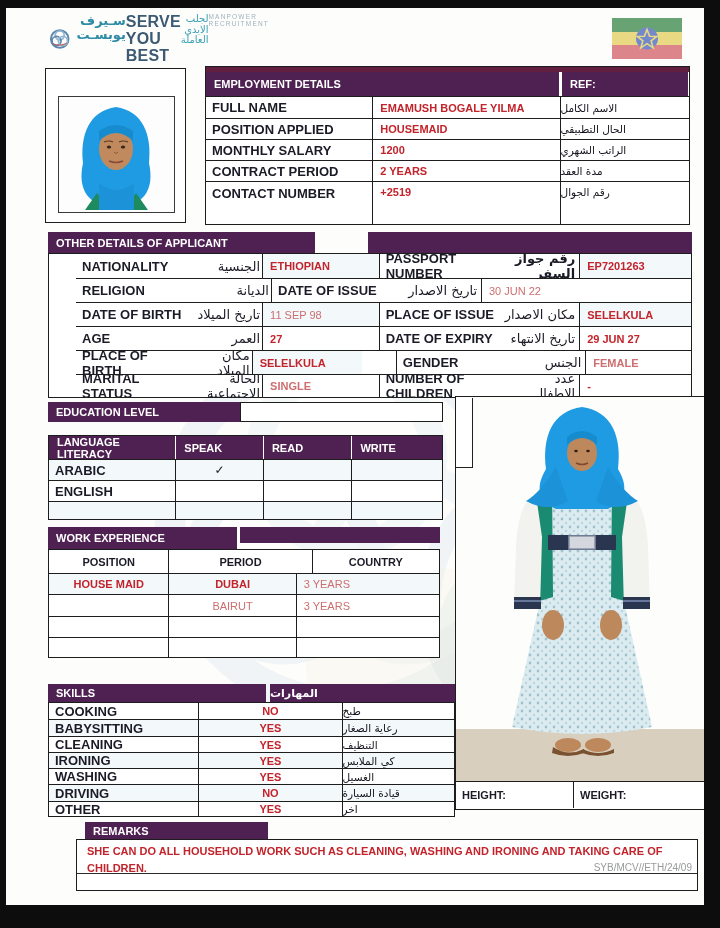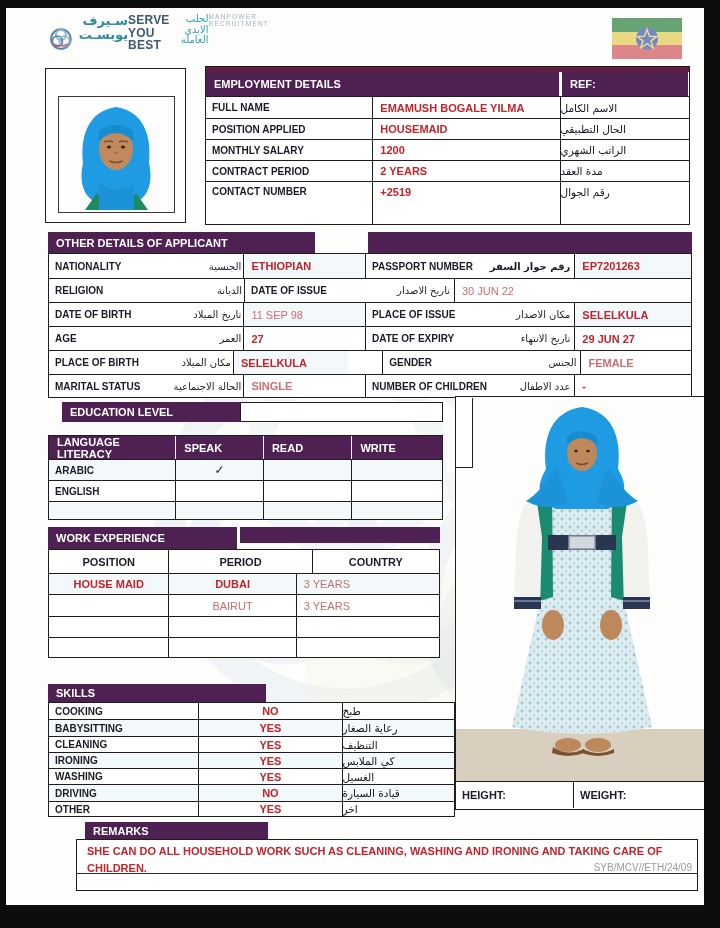--- a/index.html
+++ b/index.html
@@ -7,31 +7,31 @@
   body { background:#0d0d0d; font-family:"Liberation Sans", sans-serif; position:relative; overflow:hidden; }
   .page { position:absolute; left:6px; top:8px; width:698px; height:897px; background:#fdfdfc; overflow:hidden; }
   .abs { position:absolute; }
   .ar { font-family:"DejaVu Sans", sans-serif; direction:rtl; }
   
   .wm { position:absolute; opacity:.07; pointer-events:none; }
   
   .logo-wrap { left:43px; top:6px; width:220px; height:52px; display:flex; gap:6px; }
   .logo-text { display:flex; flex-direction:row; justify-content:center; line-height:1.05; }
   .logo-ar { color:#2e8ca6; font-size:13px; font-weight:bold; }
-  .logo-en { color:#3d5a73; font-size:12px; font-weight:bold; letter-spacing:.2px; }
+  .logo-en { color:#3d5a73; font-size:16px; font-weight:bold; letter-spacing:.2px; }
   .logo-ar2 { color:#3aa0b5; font-size:10px; }
   .logo-sub { color:#9fb3bf; font-size:6.5px; letter-spacing:1.2px; }
   .flag { left:606px; top:10px; width:70px; height:41px; }
   
   .tbl { position:absolute; border:1.5px solid #1d1d1d; background:#fff; }
   .row { display:flex; border-top:1px solid #1d1d1d; }
   .row:first-child { border-top:none; }
   .cell { display:flex; align-items:center; border-left:1px solid #1d1d1d; overflow:hidden; }
   .cell:first-child { border-left:none; }
-  .lab { font-size:10px; font-weight:bold; color:#1b1b27; padding-left:6px; }
+  .lab { font-size:13px; font-weight:bold; color:#1b1b27; padding-left:6px; }
   .val { font-size:11px; font-weight:bold; color:#c3232b; padding-left:7px; }
   .val.muted { color:#cd6e70; }
   .arlab { font-size:10.5px; color:#14141e; padding-right:6px; justify-content:flex-end; }
   .hdrbar { background:#4f2152; color:#fff; font-size:11px; font-weight:bold; display:flex; align-items:center; padding-left:8px; }
   .tint { background:#f3f8fb; }
   .ctr { justify-content:center; padding-left:0; }
   
   .maroon { background:#621f40; }
   
   .photo-box { border:1.5px solid #1d1d1d; background:#fff; }
@@ -168,21 +168,21 @@
           <span>رقم الجوال</span>
         </div>
     </div>
   </div>
 
   <div class="abs hdrbar" style="left:42px; top:224px; width:267px; height:21px;">
       <span>OTHER DETAILS OF APPLICANT</span>
     </div>
   <div class="abs hdrbar" style="left:362px; top:224px; width:324px; height:21px;"></div>
 
-  <div class="tbl" style="left:42px; top:245px; width:644px; height:145px;">
+  <div class="tbl" style="left:42px; top:245px; width:644px; height:145px;padding-left:27px;">
     <div class="row" style="height:24px; border-top:none;">
       <div class="cell lab" style="width:195px; justify-content:space-between; padding-right:2px;">
           <span>NATIONALITY</span>
           <span class="ar" style="font-weight:normal;">الجنسية</span>
         </div>
       <div class="cell val tint" style="width:122px;">
           <span>ETHIOPIAN</span>
         </div>
       <div class="cell lab" style="width:210px; justify-content:space-between; padding-right:4px;">
           <span>PASSPORT NUMBER</span>
@@ -264,21 +264,21 @@
       <div class="cell lab" style="width:210px; justify-content:space-between; padding-right:4px;">
           <span>NUMBER OF CHILDREN</span>
           <span class="ar" style="font-weight:normal;">عدد الاطفال</span>
         </div>
       <div class="cell val" style="width:117px;">
           <span>-</span>
         </div>
     </div>
   </div>
 
-  <div class="abs hdrbar" style="left:56px; top:394px; width:228px; height:20px;">
+  <div class="abs hdrbar" style="left:42px; top:394px; width:228px; height:20px;">
       <span>EDUCATION LEVEL</span>
     </div>
   <div class="abs" style="left:234px; top:394px; width:203px; height:20px; border:1px solid #1d1d1d; background:#fff; font-size:11px;"><span></span></div>
 
   <div class="tbl" style="left:42px; top:427px; width:395px; height:85px;">
     <div class="row" style="height:23px; border-top:none;">
       <div class="cell hdrbar" style="width:127px; border-left:none;">
           <span>LANGUAGE LITERACY</span>
         </div>
       <div class="cell hdrbar" style="width:88px; border-left:1px solid #fff;">
@@ -392,20 +392,23 @@
           <span></span>
         </div>
       <div class="cell" style="width:144px;">
           <span></span>
         </div>
     </div>
   </div>
 
   <div class="abs hdrbar" style="left:42px; top:676px; width:218px; height:18px;">
       <span>SKILLS</span>
+    </div>
+  <div class="abs hdrbar ar" style="left:264px; top:676px; width:185px; height:18px; justify-content:flex-end; padding-right:8px; padding-left:0;">
+      <span>المهارات</span>
     </div>
   <div class="tbl" style="left:42px; top:694px; width:407px; height:115px;">
     <div class="row" style="height:16px; border-top:none;">
       <div class="cell lab" style="width:150px;">
           <span>COOKING</span>
         </div>
       <div class="cell val ctr" style="width:144px;">
           <span>NO</span>
         </div>
       <div class="cell arlab ar" style="width:113px;">

